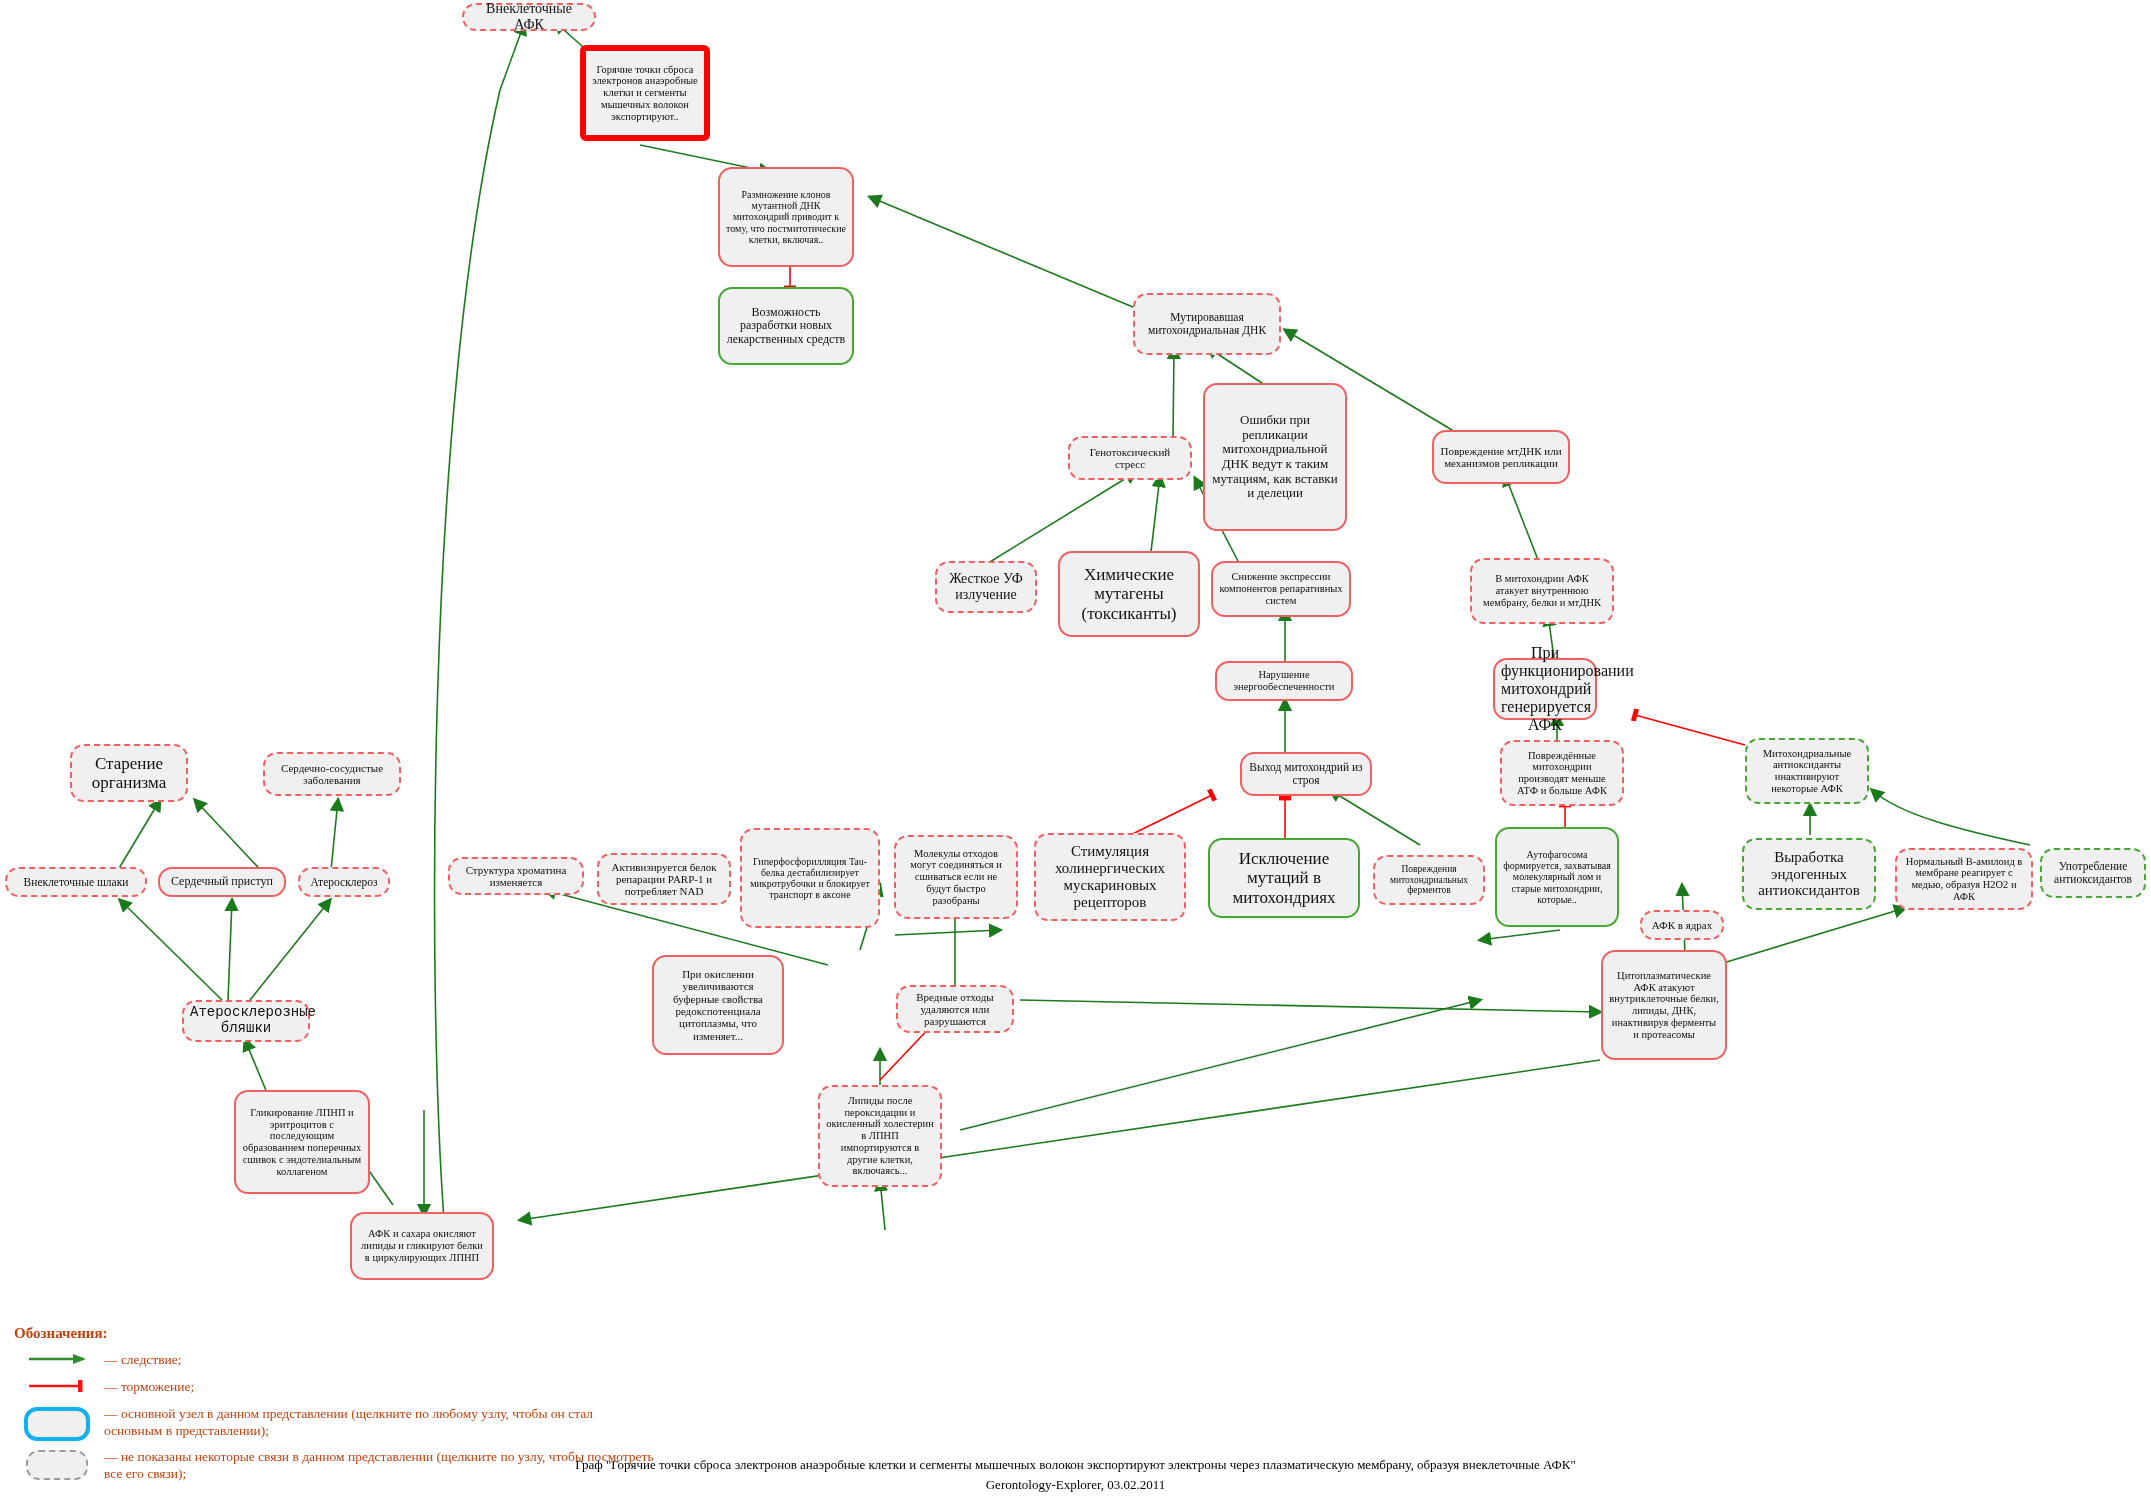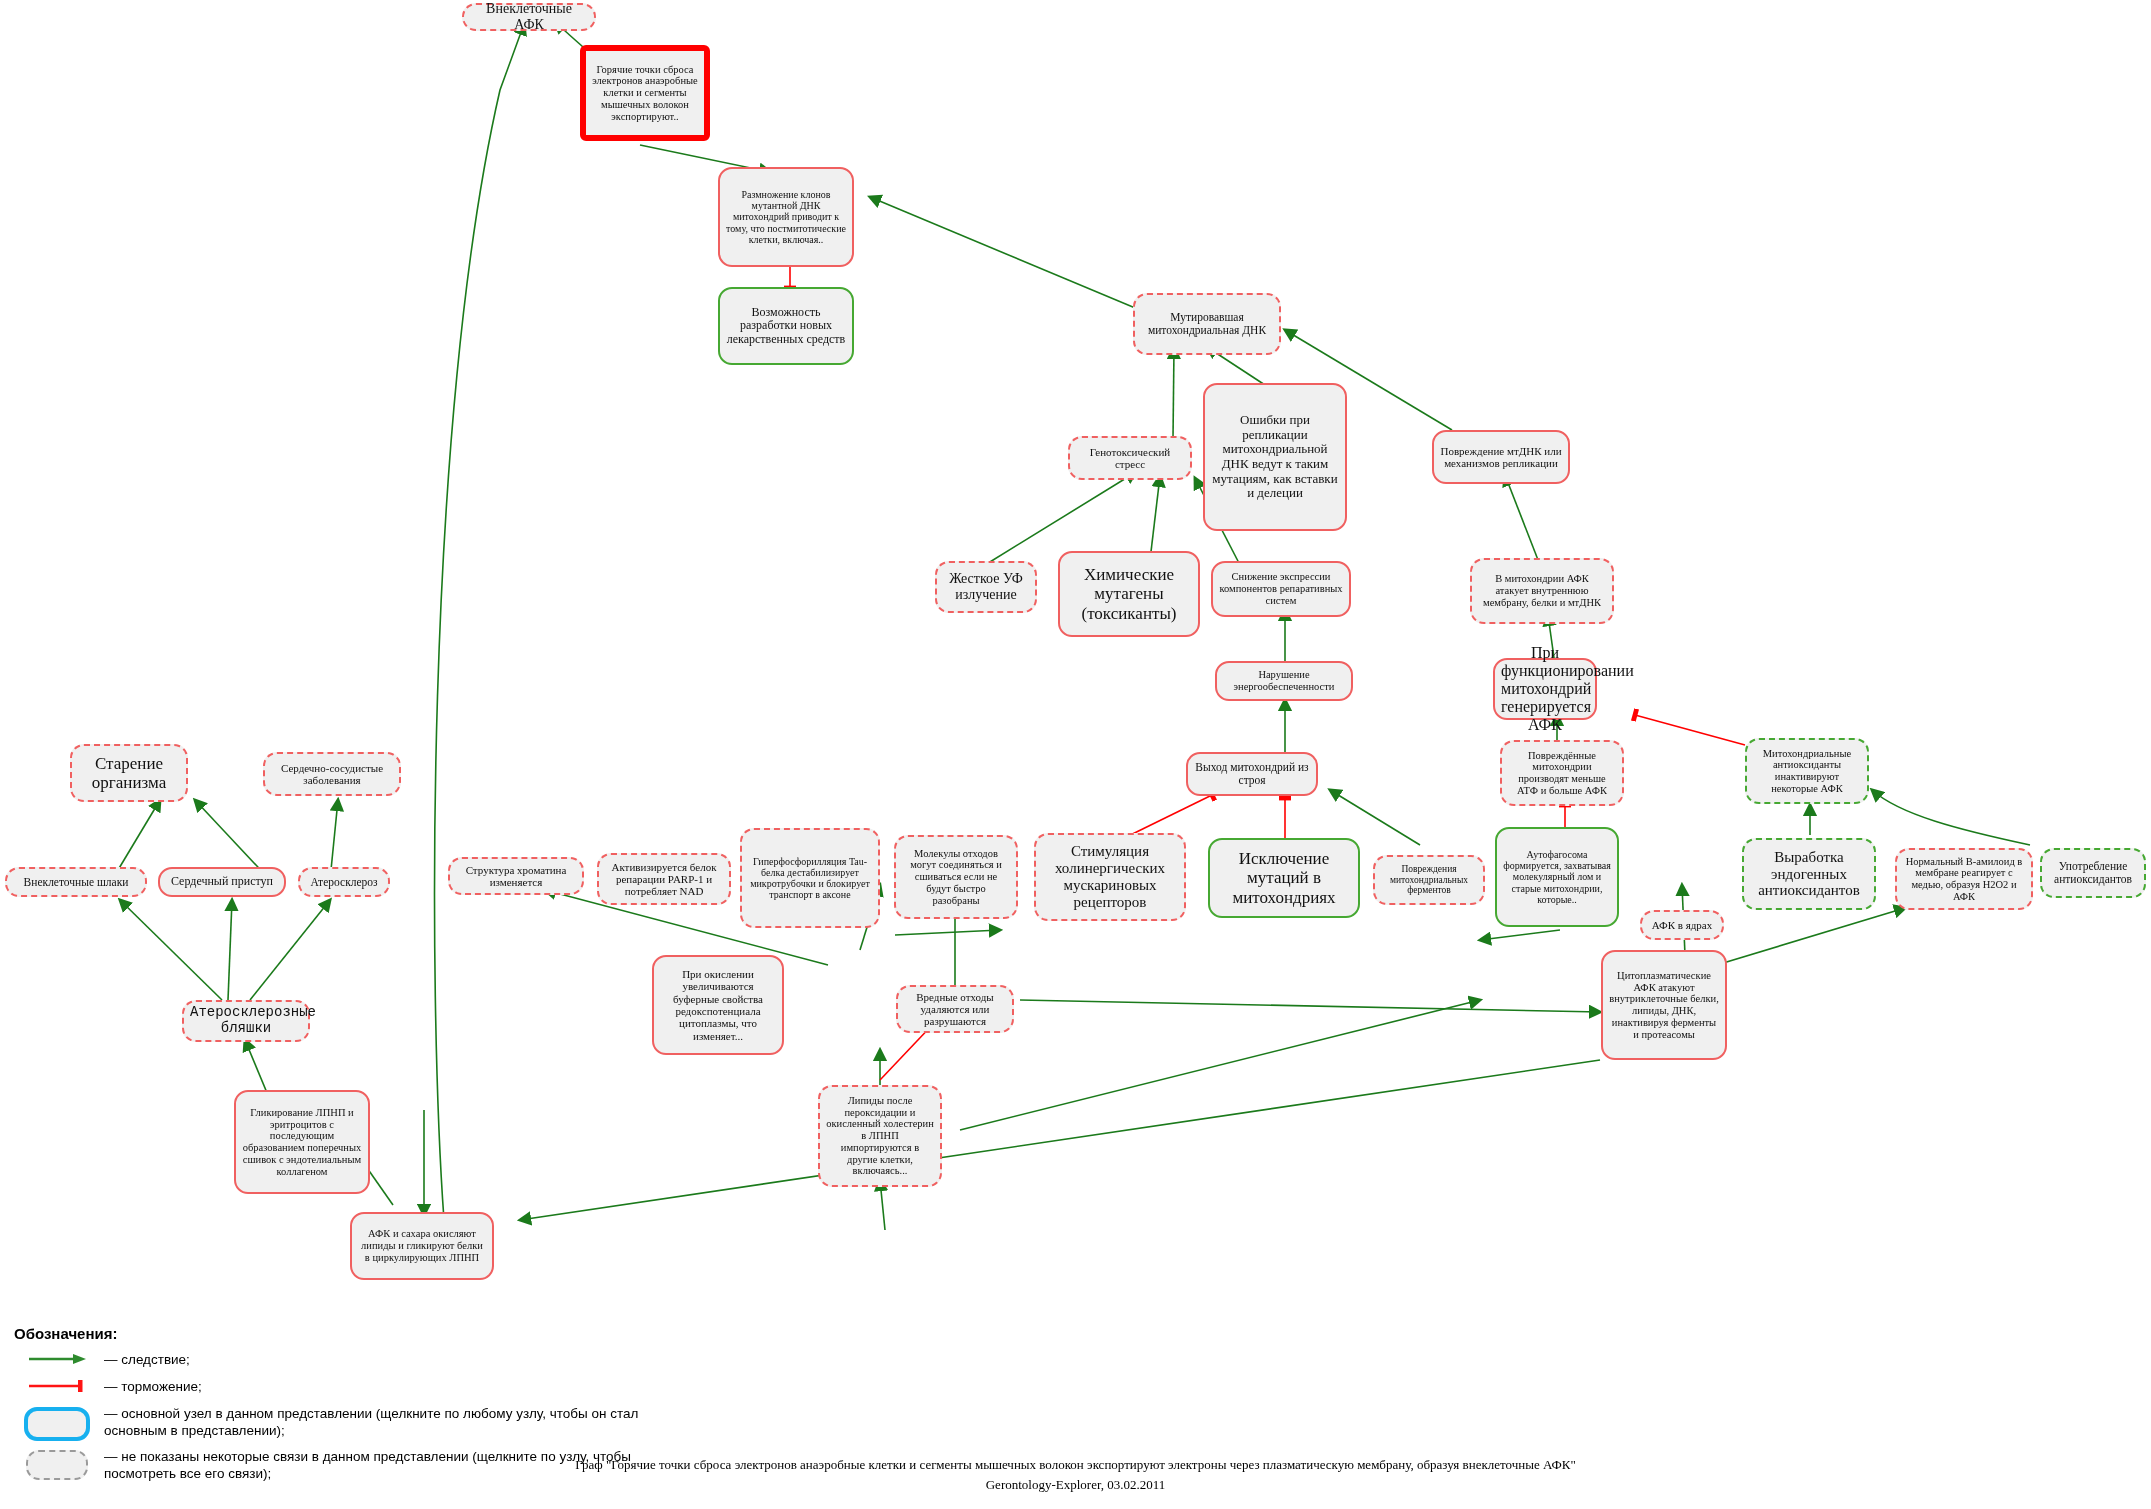--- a/index.html
+++ b/index.html
@@ -48,22 +48,22 @@
   .node.main   { border: 6px solid #ff0000; border-radius: 6px; }
 
   .node .txt { display: block; width: 100%; }
 
   
   #legend {
     position: absolute;
     left: 14px;
     top: 1325px;
     width: 640px;
-    font-family: Liberation Sans, sans-serif;
-    color: #000000;
+    font-family: Liberation Serif, serif;
+    color: #c2410c;
     z-index: 10;
   }
   #legend .title {
     font-weight: bold;
     font-size: 15px;
     margin-bottom: 9px;
   }
   .legend-row {
     display: flex;
     align-items: flex-start;
@@ -262,21 +262,21 @@
   </div>
 
   <div class="node solid" style="left:1215px; top:661px; width:138px; height:40px; font-size:10.5px;">
     <span class="txt">Нарушение энергообеспеченности</span>
   </div>
 
   <div class="node solid" style="left:1493px; top:658px; width:104px; height:62px; font-size:16px;">
     <span class="txt">При функционировании митохондрий генерируется АФК</span>
   </div>
 
-  <div class="node solid" style="left:1186px; top:752px; width:132px; height:44px; font-size:11.5px;">
+  <div class="node solid" style="left:1240px; top:752px; width:132px; height:44px; font-size:11.5px;">
     <span class="txt">Выход митохондрий из строя</span>
   </div>
 
   <div class="node dashed" style="left:1500px; top:740px; width:124px; height:66px; font-size:10.5px;">
     <span class="txt">Повреждённые митохондрии производят меньше АТФ и больше АФК</span>
   </div>
 
   <div class="node gdashed" style="left:1745px; top:738px; width:124px; height:66px; font-size:10.5px;">
     <span class="txt">Митохондриальные антиоксиданты инактивируют некоторые АФК</span>
   </div>

